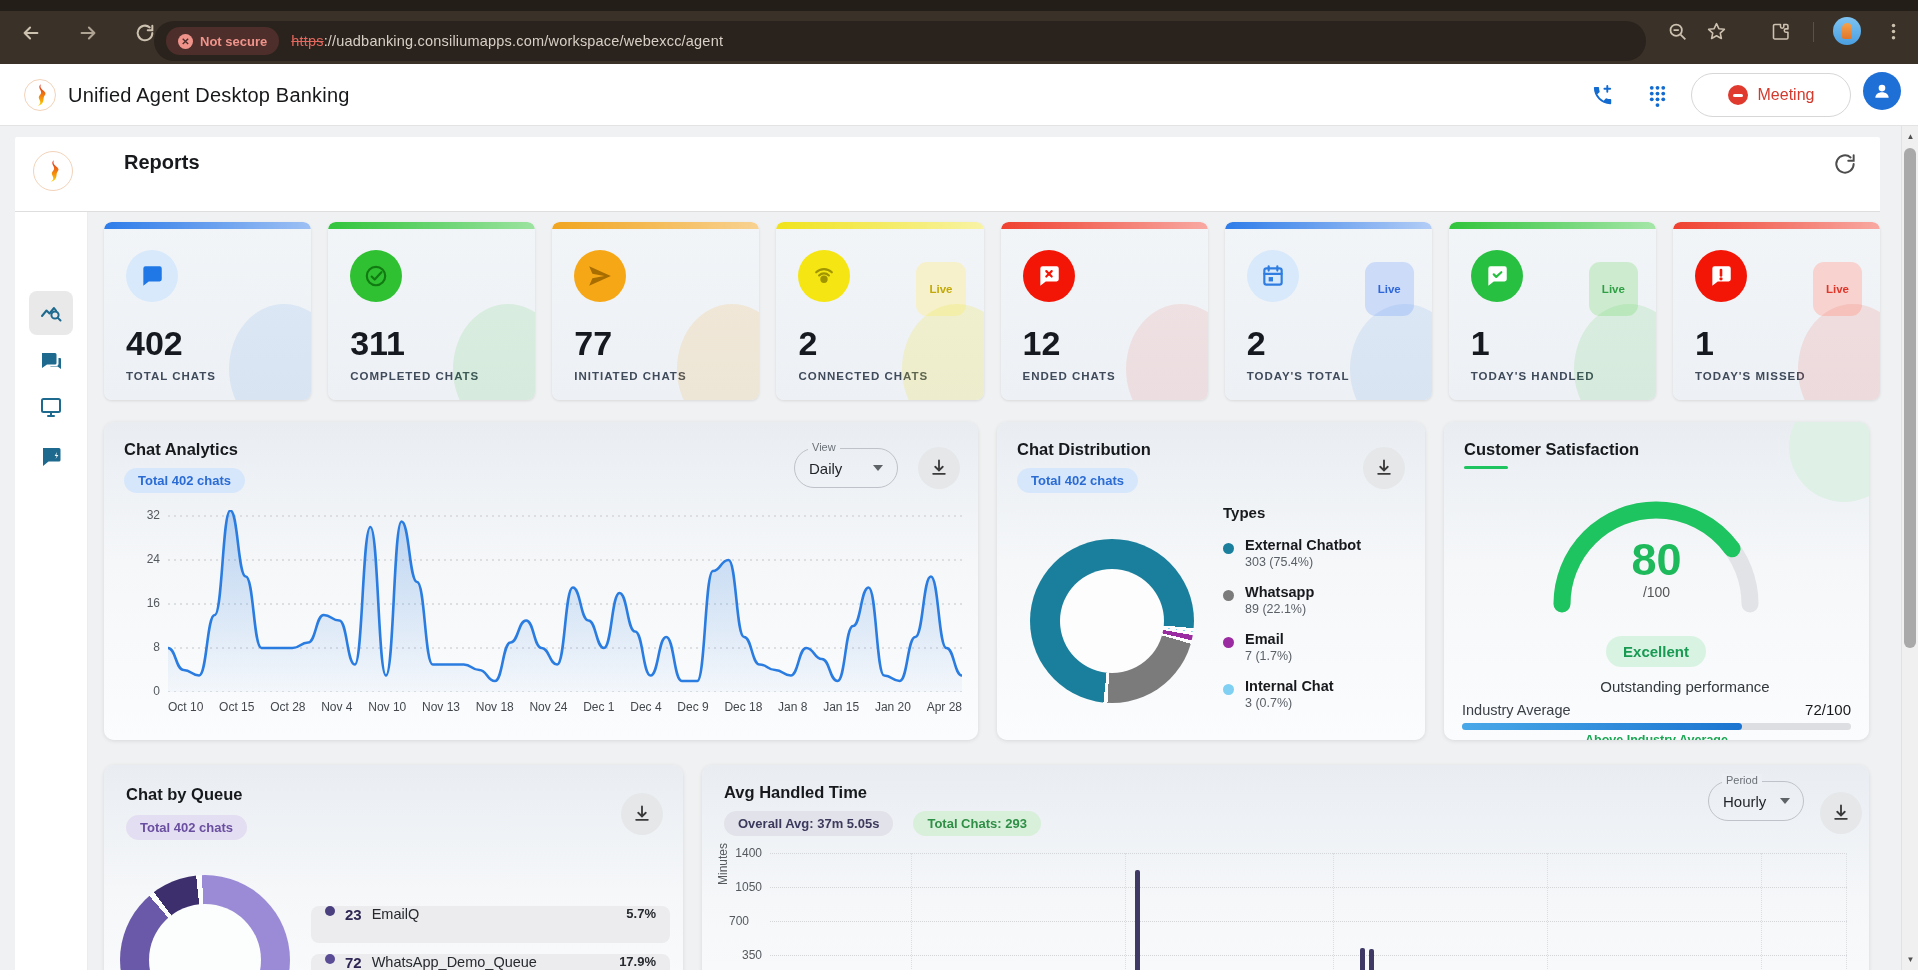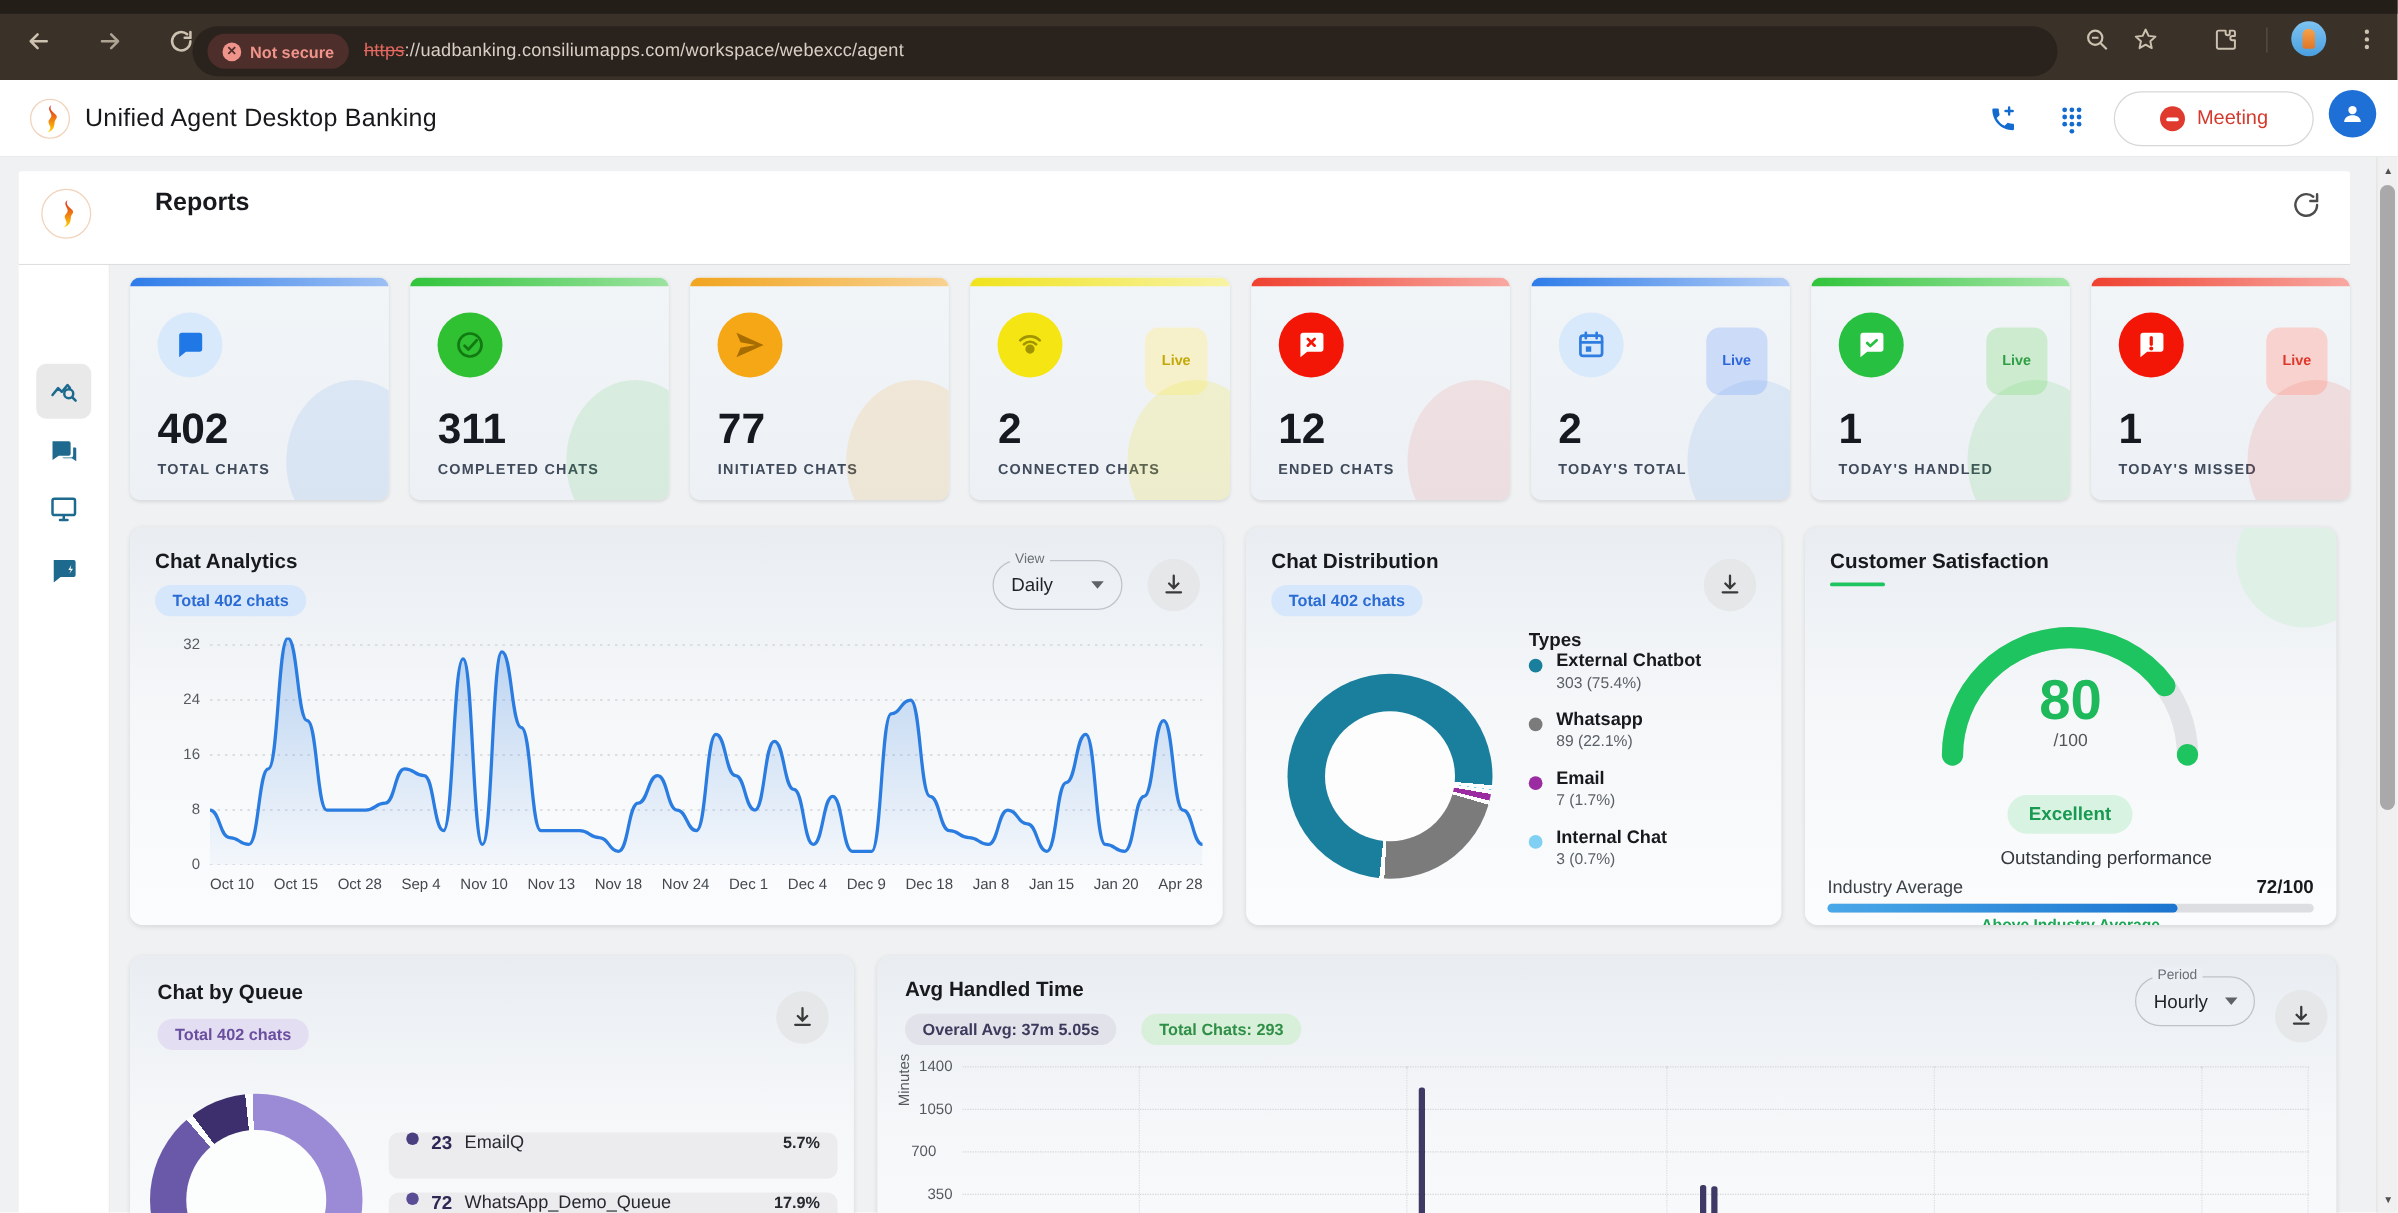--- a/index.html
+++ b/index.html
@@ -78,37 +78,37 @@
   #p-analytics{left:104px;top:296px;width:874px;height:318px}
   #la-ylabels div{position:absolute;right:0;width:40px;text-align:right;font-size:12px;color:#55595e}
   #la-plot{position:absolute;left:64px;top:88px;width:794px;height:182px}
   #la-xlabels{position:absolute;left:64px;top:278px;width:794px;display:flex;justify-content:space-between;font-size:12px;color:#44484d}
 
   
   #p-dist{left:997px;top:296px;width:428px;height:318px}
   #dist-donut{position:absolute;left:33px;top:117px;width:164px;height:164px;border-radius:50%}
   #dist-hole{position:absolute;left:63px;top:147px;width:104px;height:104px;border-radius:50%;background:#fdfdfe}
   #dist-legend{position:absolute;left:226px;top:82px;width:190px}
-  #dist-legend .lg-title{font-size:15px;font-weight:bold;color:#17191c;}
+  #dist-legend .lg-title{font-size:15px;font-weight:bold;color:#17191c;margin-bottom:16px}
   .lg-item{position:relative;padding-left:22px;margin-bottom:15px}
   .lg-item .dot{position:absolute;left:0;top:6px;width:11px;height:11px;border-radius:50%}
   .lg-item .nm{font-size:14.5px;font-weight:bold;color:#17191c}
   .lg-item .sub{font-size:12.5px;color:#5a5f66;margin-top:2px}
 
   
   #p-sat{left:1444px;top:296px;width:425px;height:318px}
   #sat-underline{position:absolute;left:20px;top:44px;width:44px;height:3px;background:#1ec45f;border-radius:2px}
   #sat-deco{position:absolute;right:-30px;top:-30px;width:110px;height:110px;border-radius:50%;background:#dff0e6}
   #sat-gauge{position:absolute;left:96px;top:66px;width:232px;height:128px}
   #sat-score{position:absolute;left:0;top:112px;width:425px;text-align:center;font-size:45px;font-weight:bold;color:#1db95a}
   #sat-denom{position:absolute;left:0;top:162px;width:425px;text-align:center;font-size:14px;color:#555}
   #sat-rating{position:absolute;left:162px;top:214px;width:100px;text-align:center;background:#d9f3e3;color:#199a52;font-weight:bold;font-size:15px;border-radius:17px;padding:7px 0}
   #sat-sub{position:absolute;left:0;top:256px;width:482px;text-align:center;font-size:15px;color:#33383d}
   #sat-ind-label{position:absolute;left:18px;top:280px;font-size:14.5px;color:#3c4147}
-  #sat-ind-val{position:absolute;right:18px;top:279px;font-size:15px;font-weight:bold;color:#17191c}
+  #sat-ind-val{position:absolute;right:18px;top:279px;font-size:15px;font-weight:normal;color:#17191c}
   #sat-bar{position:absolute;left:18px;top:301px;right:18px;height:7px;border-radius:4px;background:#dcdee1}
   #sat-bar .fill{height:100%;border-radius:4px;background:linear-gradient(90deg,#49a8e8,#1b75d0)}
   #sat-footer{position:absolute;left:0;top:311px;width:425px;text-align:center;font-size:12.5px;font-weight:bold;color:#1aa653}
 
   
   #p-queue{left:104px;top:639px;width:579px;height:280px}
   #q-donut{position:absolute;left:16px;top:110px;width:170px;height:170px;border-radius:50%}
   #q-hole{position:absolute;left:45px;top:139px;width:112px;height:112px;border-radius:50%;background:#fcfdfd;display:flex;align-items:center;justify-content:center}
   #q-hole span{font-size:11.5px;font-weight:bold;color:#3a2f56;letter-spacing:.5px;margin-top:30px}
   .q-row{position:absolute;left:207px;width:359px;height:37px;background:#ececee;border-radius:8px;display:flex;align-items:flex-start;padding:0 14px;gap:10px}
@@ -419,21 +419,21 @@
           <line x1="0" y1="94.0" x2="794" y2="94.0" stroke="#d3d6da" stroke-width="1.3" stroke-dasharray="2 4"></line>
           <line x1="0" y1="138.0" x2="794" y2="138.0" stroke="#d3d6da" stroke-width="1.3" stroke-dasharray="2 4"></line>
           <line x1="0" y1="182.0" x2="794" y2="182.0" stroke="#d3d6da" stroke-width="1.3" stroke-dasharray="2 4"></line>
           <path d="M0.0,138.0 C7.8,138.0 7.8,160.0 15.6,160.0 C23.4,160.0 23.4,165.5 31.1,165.5 C38.9,165.5 38.9,105.0 46.7,105.0 C54.5,105.0 54.5,0.5 62.3,0.5 C70.0,0.5 70.0,66.5 77.8,66.5 C85.6,66.5 85.6,138.0 93.4,138.0 C101.2,138.0 101.2,138.0 109.0,138.0 C116.8,138.0 116.8,138.0 124.5,138.0 C132.3,138.0 132.3,132.5 140.1,132.5 C147.9,132.5 147.9,105.0 155.7,105.0 C163.5,105.0 163.5,110.5 171.3,110.5 C179.1,110.5 179.1,154.5 186.8,154.5 C194.6,154.5 194.6,17.0 202.4,17.0 C210.2,17.0 210.2,165.5 218.0,165.5 C225.8,165.5 225.8,11.5 233.5,11.5 C241.3,11.5 241.3,72.0 249.1,72.0 C256.9,72.0 256.9,154.5 264.7,154.5 C272.4,154.5 272.4,154.5 280.2,154.5 C288.0,154.5 288.0,154.5 295.8,154.5 C303.6,154.5 303.6,160.0 311.4,160.0 C319.1,160.0 319.1,171.0 326.9,171.0 C334.7,171.0 334.7,132.5 342.5,132.5 C350.3,132.5 350.3,110.5 358.1,110.5 C365.9,110.5 365.9,138.0 373.6,138.0 C381.4,138.0 381.4,154.5 389.2,154.5 C397.0,154.5 397.0,77.5 404.8,77.5 C412.6,77.5 412.6,110.5 420.4,110.5 C428.1,110.5 428.1,138.0 435.9,138.0 C443.7,138.0 443.7,83.0 451.5,83.0 C459.3,83.0 459.3,121.5 467.1,121.5 C474.9,121.5 474.9,165.5 482.6,165.5 C490.4,165.5 490.4,127.0 498.2,127.0 C506.0,127.0 506.0,171.0 513.8,171.0 C521.5,171.0 521.5,171.0 529.3,171.0 C537.1,171.0 537.1,61.0 544.9,61.0 C552.7,61.0 552.7,50.0 560.5,50.0 C568.3,50.0 568.3,127.0 576.0,127.0 C583.8,127.0 583.8,154.5 591.6,154.5 C599.4,154.5 599.4,160.0 607.2,160.0 C615.0,160.0 615.0,165.5 622.7,165.5 C630.5,165.5 630.5,138.0 638.3,138.0 C646.1,138.0 646.1,149.0 653.9,149.0 C661.7,149.0 661.7,171.0 669.5,171.0 C677.3,171.0 677.3,116.0 685.0,116.0 C692.8,116.0 692.8,77.5 700.6,77.5 C708.4,77.5 708.4,165.5 716.2,165.5 C724.0,165.5 724.0,171.0 731.7,171.0 C739.5,171.0 739.5,127.0 747.3,127.0 C755.1,127.0 755.1,66.5 762.9,66.5 C770.6,66.5 770.6,138.0 778.4,138.0 C786.2,138.0 786.2,165.5 794.0,165.5 L794,182 L0,182 Z" fill="url(#lagrad)"></path>
           <path d="M0.0,138.0 C7.8,138.0 7.8,160.0 15.6,160.0 C23.4,160.0 23.4,165.5 31.1,165.5 C38.9,165.5 38.9,105.0 46.7,105.0 C54.5,105.0 54.5,0.5 62.3,0.5 C70.0,0.5 70.0,66.5 77.8,66.5 C85.6,66.5 85.6,138.0 93.4,138.0 C101.2,138.0 101.2,138.0 109.0,138.0 C116.8,138.0 116.8,138.0 124.5,138.0 C132.3,138.0 132.3,132.5 140.1,132.5 C147.9,132.5 147.9,105.0 155.7,105.0 C163.5,105.0 163.5,110.5 171.3,110.5 C179.1,110.5 179.1,154.5 186.8,154.5 C194.6,154.5 194.6,17.0 202.4,17.0 C210.2,17.0 210.2,165.5 218.0,165.5 C225.8,165.5 225.8,11.5 233.5,11.5 C241.3,11.5 241.3,72.0 249.1,72.0 C256.9,72.0 256.9,154.5 264.7,154.5 C272.4,154.5 272.4,154.5 280.2,154.5 C288.0,154.5 288.0,154.5 295.8,154.5 C303.6,154.5 303.6,160.0 311.4,160.0 C319.1,160.0 319.1,171.0 326.9,171.0 C334.7,171.0 334.7,132.5 342.5,132.5 C350.3,132.5 350.3,110.5 358.1,110.5 C365.9,110.5 365.9,138.0 373.6,138.0 C381.4,138.0 381.4,154.5 389.2,154.5 C397.0,154.5 397.0,77.5 404.8,77.5 C412.6,77.5 412.6,110.5 420.4,110.5 C428.1,110.5 428.1,138.0 435.9,138.0 C443.7,138.0 443.7,83.0 451.5,83.0 C459.3,83.0 459.3,121.5 467.1,121.5 C474.9,121.5 474.9,165.5 482.6,165.5 C490.4,165.5 490.4,127.0 498.2,127.0 C506.0,127.0 506.0,171.0 513.8,171.0 C521.5,171.0 521.5,171.0 529.3,171.0 C537.1,171.0 537.1,61.0 544.9,61.0 C552.7,61.0 552.7,50.0 560.5,50.0 C568.3,50.0 568.3,127.0 576.0,127.0 C583.8,127.0 583.8,154.5 591.6,154.5 C599.4,154.5 599.4,160.0 607.2,160.0 C615.0,160.0 615.0,165.5 622.7,165.5 C630.5,165.5 630.5,138.0 638.3,138.0 C646.1,138.0 646.1,149.0 653.9,149.0 C661.7,149.0 661.7,171.0 669.5,171.0 C677.3,171.0 677.3,116.0 685.0,116.0 C692.8,116.0 692.8,77.5 700.6,77.5 C708.4,77.5 708.4,165.5 716.2,165.5 C724.0,165.5 724.0,171.0 731.7,171.0 C739.5,171.0 739.5,127.0 747.3,127.0 C755.1,127.0 755.1,66.5 762.9,66.5 C770.6,66.5 770.6,138.0 778.4,138.0 C786.2,138.0 786.2,165.5 794.0,165.5" fill="none" stroke="#2a7ce0" stroke-width="2.6" stroke-linejoin="round" stroke-linecap="round"></path>
         </svg></div>
     <div id="la-xlabels">
         <span>Oct 10</span>
         <span>Oct 15</span>
         <span>Oct 28</span>
-        <span>Sep 4</span>
+        <span>Nov 4</span>
         <span>Nov 10</span>
         <span>Nov 13</span>
         <span>Nov 18</span>
         <span>Nov 24</span>
         <span>Dec 1</span>
         <span>Dec 4</span>
         <span>Dec 9</span>
         <span>Dec 18</span>
         <span>Jan 8</span>
         <span>Jan 15</span>

